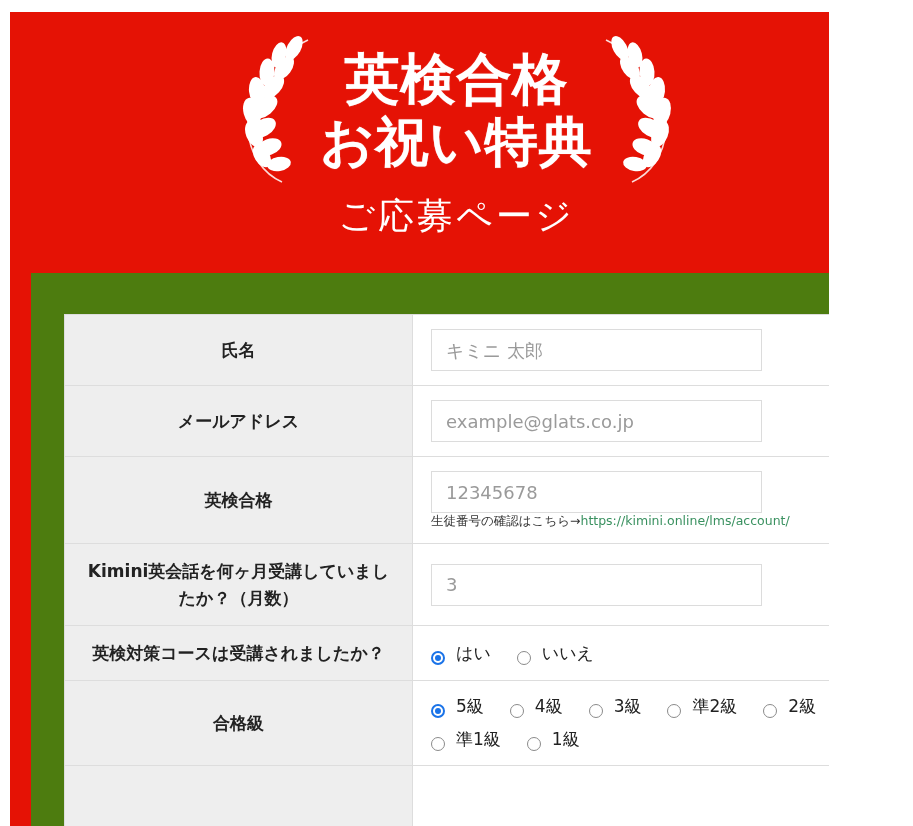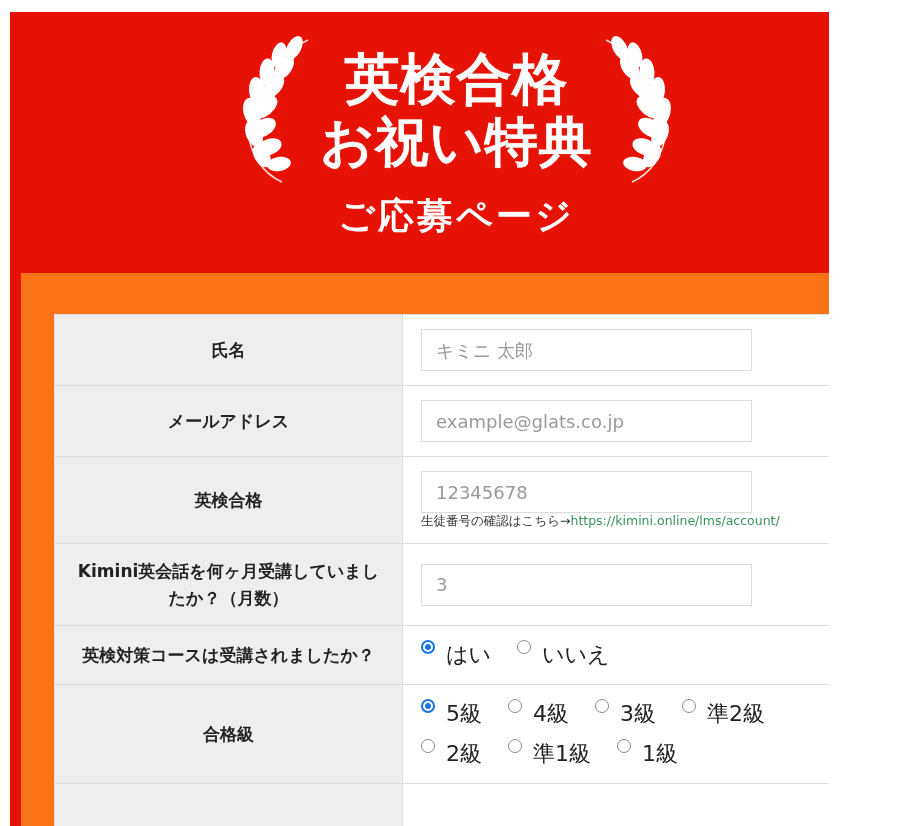--- a/index.html
+++ b/index.html
@@ -85,35 +85,35 @@
     letter-spacing: 1px;
     white-space: nowrap;
     text-shadow: 0 0 1px rgba(255,255,255,.6);
   }
   .logo-line.second { font-size: 53px; }
 
   .subtitle {
     margin-top: 10px;
     color: #ffffff;
     font-family: "DejaVu Sans", "Liberation Sans", sans-serif;
-    font-weight: 700;
+    font-weight: 400;
     font-size: 36px;
     letter-spacing: 3px;
     line-height: 1.1;
     white-space: nowrap;
   }
 
   
   .panel {
     position: absolute;
-    left: 11px;
+    left: 21px;
     top: 261px;
     width: 848px;
     height: 553px;
-    background: #f97316;
+    background: #4d7c0f;
     overflow: hidden;
   }
 
   
   .form-table {
     position: absolute;
     left: 33px;
     top: 41px;
     width: 797px;
     border-collapse: collapse;
@@ -176,24 +176,24 @@
   
   .radio-group {
     display: flex;
     flex-wrap: wrap;
     align-items: center;
     row-gap: 10px;
     max-width: 470px;
   }
   .radio-opt {
     display: inline-flex;
-    align-items: flex-start;
+    align-items: flex-end;
     margin-right: 26px;
     font-family: "DejaVu Sans", "Liberation Sans", sans-serif;
-    font-size: 22px;
+    font-size: 17px;
     color: #222222;
     white-space: nowrap;
   }
   .radio-opt:last-child { margin-right: 12px; }
 
   .radio-dot {
     display: inline-block;
     box-sizing: border-box;
     width: 14px;
     height: 14px;

